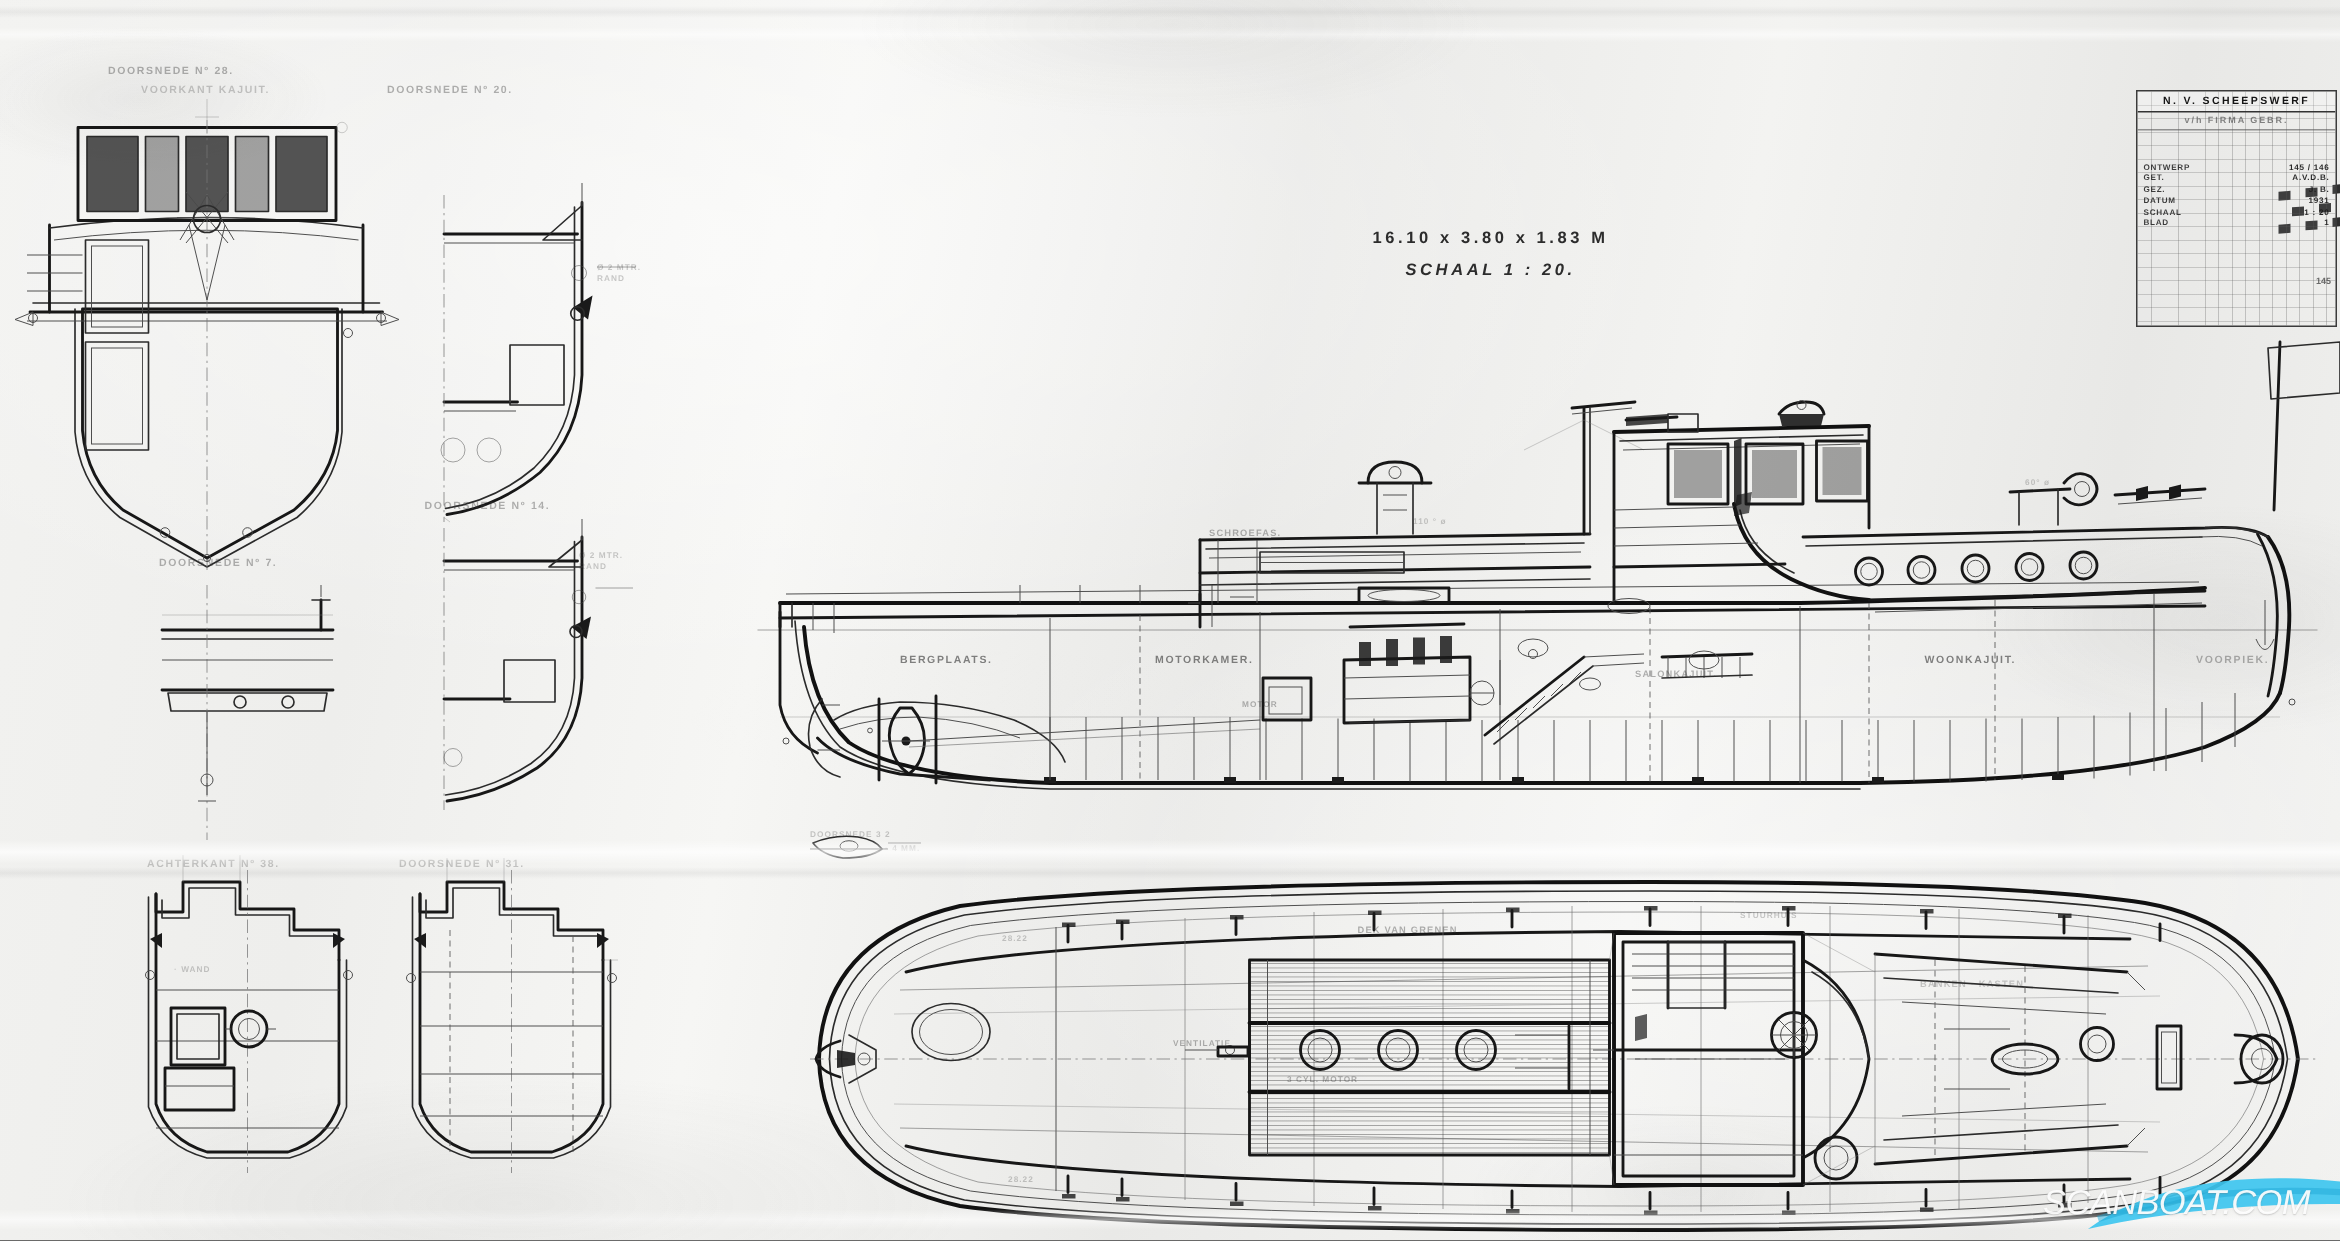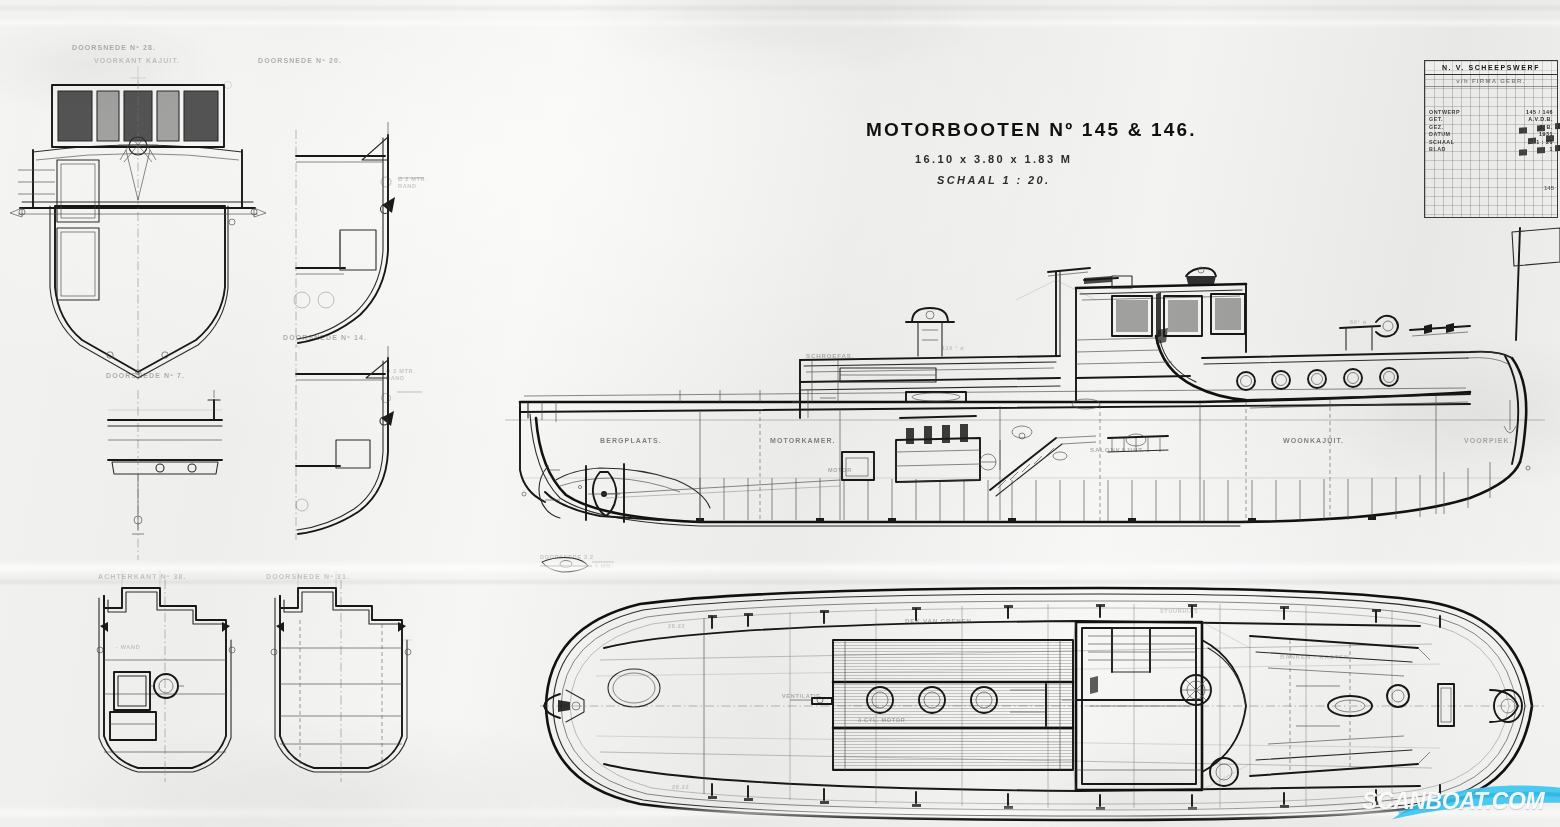--- a/index.html
+++ b/index.html
@@ -80,21 +80,21 @@
   #titleblock .tbrow{display:flex;justify-content:space-between;
     font-size:5.4px;letter-spacing:.5px;font-weight:700;color:#1d1d1d;line-height:7.4px;}
   #titleblock .tbrow .k{opacity:.85;}
   #titleblock .tbrow .v{opacity:.95;}
   #titleblock .tbnum{position:absolute;right:3px;bottom:26px;font-size:6px;font-weight:700;color:#333;opacity:.7;}
 
   
   #watermark{position:absolute;z-index:7;display:flex;align-items:center;gap:4px;}
   #watermark .wmtext{
     font-family:"Liberation Sans",sans-serif;
-    font-style:italic;font-weight:700;font-size:23px;
+    font-style:italic;font-weight:400;font-size:23px;
     color:rgba(255,255,255,0.92);
     letter-spacing:-0.4px;
     text-shadow:0 1px 1px rgba(120,120,120,0.35);
   }
 </style>
 </head>
 <body>
 
 <div id="sheet">
 
@@ -620,21 +620,20 @@
   </svg>
 
   <div class="crease light" style="top:18px;height:10px;opacity:.55;"></div>
   <div class="crease light" style="top:560px;height:16px;opacity:.75;"></div>
   <div class="crease dark" style="top:578px;height:8px;opacity:.4;"></div>
   <div class="crease light" style="top:806px;height:14px;opacity:.6;"></div>
   <div class="crease dark" style="top:4px;height:8px;opacity:.35;"></div>
 
   <div id="grain"></div>
 
-  <div class="lbl title-main" style="left:866px;top:119px;">MOTORBOOTEN Nº 145 &amp; 146.</div>
 
   <div class="lbl title-sub" style="left:915px;top:153px;">16.10 x 3.80 x 1.83 M</div>
 
   <div class="lbl title-sub" style="left:937px;top:174px;font-style:italic;">SCHAAL 1 : 20.</div>
 
   <div class="lbl ann faint" style="left:72px;top:44px;">DOORSNEDE Nº 28.</div>
   <div class="lbl ann vfaint" style="left:94px;top:57px;">VOORKANT KAJUIT.</div>
   <div class="lbl ann faint" style="left:258px;top:57px;">DOORSNEDE Nº 20.</div>
   <div class="lbl ann faint" style="left:283px;top:334px;">DOORSNEDE Nº 14.</div>
   <div class="lbl ann faint" style="left:106px;top:372px;">DOORSNEDE Nº 7.</div>

